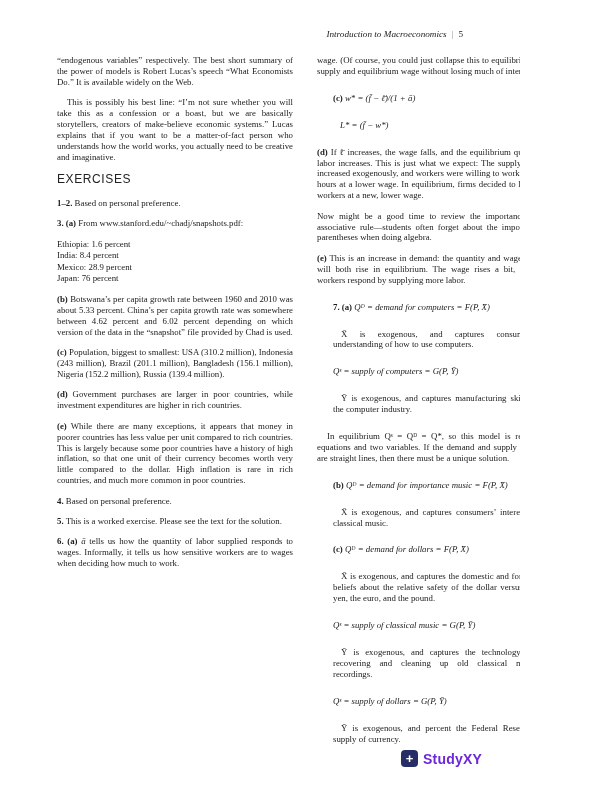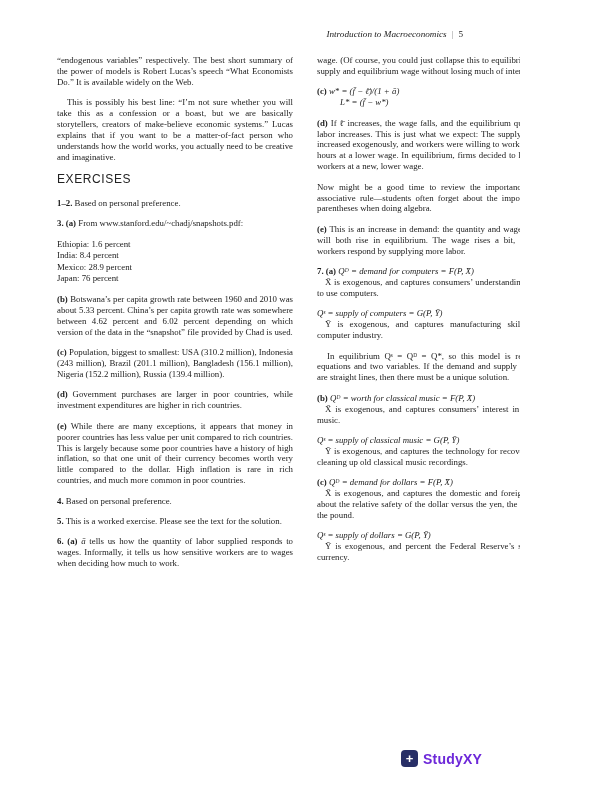--- a/index.html
+++ b/index.html
@@ -16,21 +16,21 @@
   .indent{text-indent:10px;}
   .lbl{font-weight:bold;}
   .math{font-style:italic;}
 
   .ex-head{font-family:"Liberation Sans",sans-serif;font-size:12px;font-weight:400;letter-spacing:0.6px;color:#222;margin:7px 0 11px 0;}
 
   .country-list{text-align:left;}
   .country-list div{line-height:1.3;}
 
   .group{margin:0 0 9.5px 0;}
-  .group p{margin:0;}
+  .group p{margin:16px;}
   .eq2{margin-left:23px !important;}
   .sub{text-indent:8px;}
 
   .brand{position:absolute;right:38px;bottom:25px;display:flex;align-items:center;gap:5px;}
   .brand-icon{width:17px;height:17px;background:#272e66;border-radius:4px;color:#ffffff;display:flex;align-items:center;justify-content:center;font-family:"Liberation Sans",sans-serif;font-size:13px;font-weight:bold;line-height:1;}
   .brand-name{font-family:"Liberation Sans",sans-serif;font-weight:bold;font-size:14px;color:#6d28d9;letter-spacing:0.2px;}
 </style>
 </head>
 <body>
 
@@ -95,32 +95,32 @@
       </div>
 
       <div class="group">
         <p class="math">Qˢ = supply of computers = G(P, Ȳ)</p>
         <p class="sub">Ȳ is exogenous, and captures manufacturing skill of the computer industry.</p>
       </div>
 
       <p class="para indent">In equilibrium Qˢ = Qᴰ = Q*, so this model is really two equations and two variables. If the demand and supply functions are straight lines, then there must be a unique solution.</p>
 
       <div class="group">
-        <p><b class="lbl">(b)</b> <span class="math">Qᴰ = worth for classical music = F(P, X̄)</span></p>
+        <p><b class="lbl">(b)</b> <span class="math">Qᴰ = demand for importance music = F(P, X̄)</span></p>
         <p class="sub">X̄ is exogenous, and captures consumers’ interest in classical music.</p>
+      </div>
+
+      <div class="group">
+        <p><b class="lbl">(c)</b> <span class="math">Qᴰ = demand for dollars = F(P, X̄)</span></p>
+        <p class="sub">X̄ is exogenous, and captures the domestic and foreign beliefs about the relative safety of the dollar versus the yen, the euro, and the pound.</p>
       </div>
 
       <div class="group">
         <p class="math">Qˢ = supply of classical music = G(P, Ȳ)</p>
         <p class="sub">Ȳ is exogenous, and captures the technology for recovering and cleaning up old classical music recordings.</p>
-      </div>
-
-      <div class="group">
-        <p><b class="lbl">(c)</b> <span class="math">Qᴰ = demand for dollars = F(P, X̄)</span></p>
-        <p class="sub">X̄ is exogenous, and captures the domestic and foreign beliefs about the relative safety of the dollar versus the yen, the euro, and the pound.</p>
       </div>
 
       <div class="group">
         <p class="math">Qˢ = supply of dollars = G(P, Ȳ)</p>
         <p class="sub">Ȳ is exogenous, and percent the Federal Reserve’s supply of currency.</p>
       </div>
     </div>
 
   </div>
 

